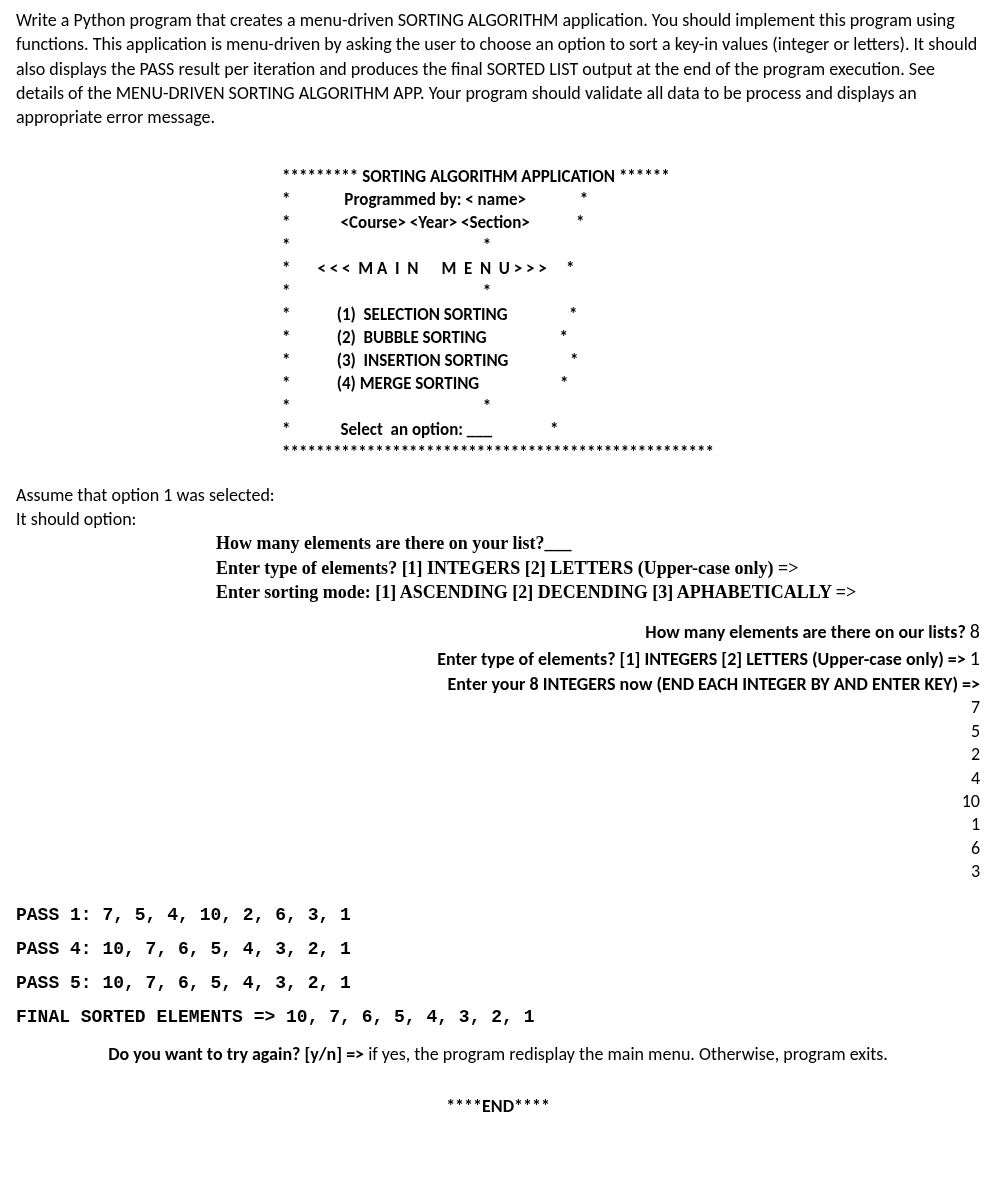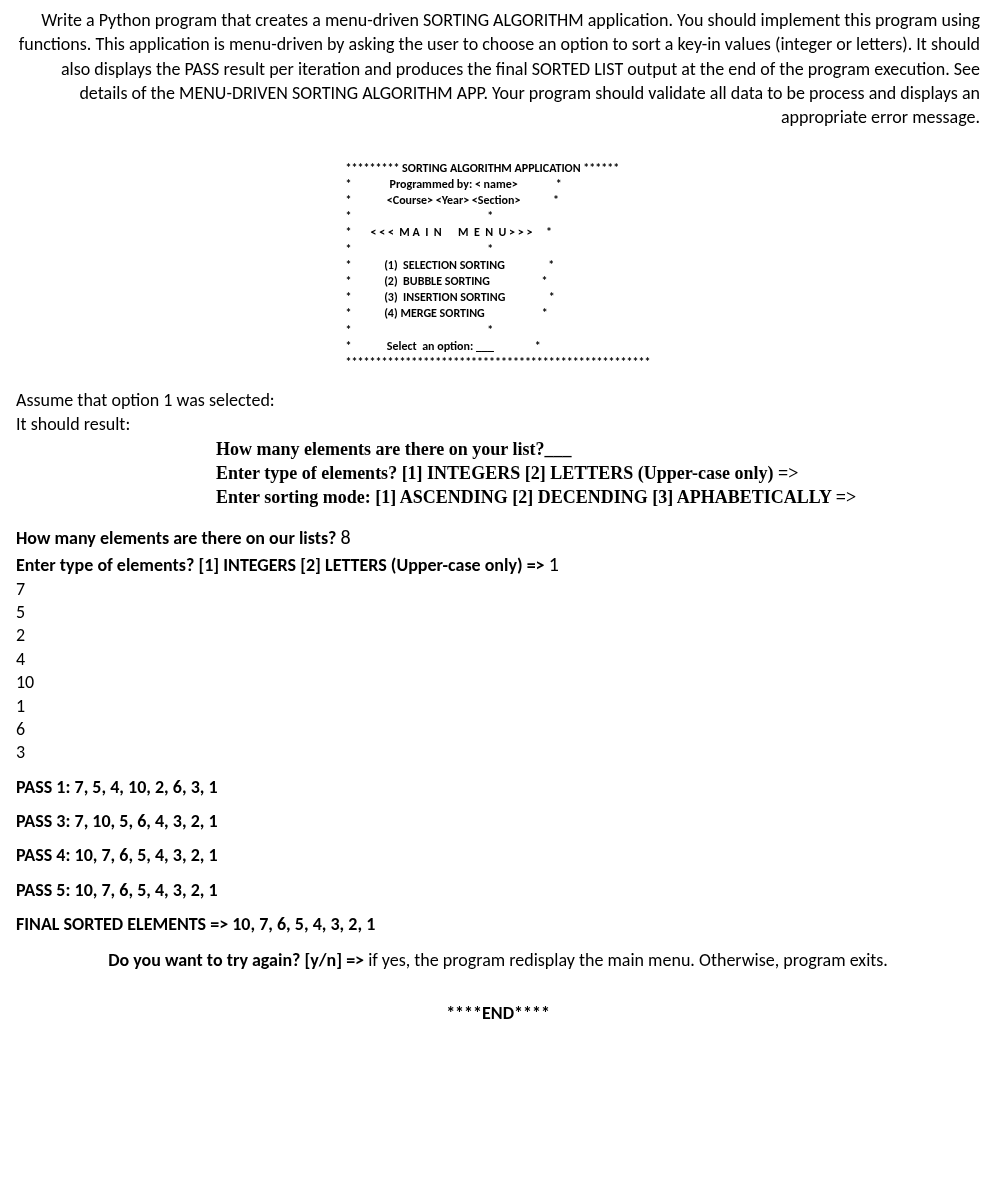--- a/index.html
+++ b/index.html
@@ -12,41 +12,41 @@
     line-height: 1.35;
   }
   .page {
     width: 996px;
     padding: 8px 16px 20px 16px;
     box-sizing: border-box;
   }
   .intro {
     font-size: 18px;
     margin-bottom: 14px;
-    text-align: right;
+    text-align: left;
   }
   .menu-box {
     font-family: Calibri, Arial, sans-serif;
     font-weight: bold;
     white-space: pre;
     margin: 0 auto 18px auto;
     width: fit-content;
-    font-size: 12px;
+    font-size: 17px;
     line-height: 1.35;
   }
   .section {
     margin-top: 10px;
   }
   .bold { font-weight: bold; }
   .indent1 { padding-left: 200px; }
   .plain { font-weight: normal; }
-  .mt { margin-top: 10px; }
+  .mt { margin-top: 19px; font-family: Liberation Mono, monospace; }
   .mt2 { margin-top: 14px; }
   .passes div { margin-top: 10px; font-weight: bold; }
-  .input-block div { font-size: 18px; }
+  .input-block div { font-size: 18px; text-align: right; }
   .numlist div { font-size: 18px; margin-top:0px; line-height:1.3;}
   .end {
     text-align: center;
     font-weight: bold;
     margin-top: 28px;
     font-size: 18px;
   }
   .prompt-block div { font-weight: bold; font-family: Liberation Serif, serif; }
 </style>
 </head>
@@ -66,52 +66,54 @@
 <span>*            (1)  SELECTION SORTING                *</span>
 <span>*            (2)  BUBBLE SORTING                   *</span>
 <span>*            (3)  INSERTION SORTING                *</span>
 <span>*            (4) MERGE SORTING                     *</span>
 <span>*                                                  *</span>
 <span>*             Select  an option: ___               *</span>
 <span>***************************************************</span></div>
 
   <div class="section">
     <div>Assume that option 1 was selected:</div>
-    <div>It should result:</div>
+    <div>It should option:</div>
     <div class="indent1 prompt-block">
       <div>How many elements are there on your list?___</div>
       <div>Enter type of elements? [1] INTEGERS  [2] LETTERS (Upper-case only) =&gt;</div>
       <div>Enter sorting mode: [1] ASCENDING [2] DECENDING [3] APHABETICALLY =&gt;</div>
     </div>
   </div>
 
   <div class="section mt2 input-block">
     <div class="bold">
       <span>How many elements are there on our lists?</span>
       <span class="plain" style="font-size:20px;">8</span>
     </div>
     <div class="bold">
       <span>Enter type of elements? [1] INTEGERS [2] LETTERS (Upper-case only) =&gt;</span>
       <span class="plain" style="font-size:20px;">1</span>
     </div>
+    <div class="bold">
+      <span>Enter your 8 INTEGERS now (END EACH INTEGER BY AND ENTER KEY) =&gt;</span>
+    </div>
     <div class="numlist">
       <div>7</div>
       <div>5</div>
       <div>2</div>
       <div>4</div>
       <div>10</div>
       <div>1</div>
       <div>6</div>
       <div>3</div>
     </div>
   </div>
 
   <div class="passes mt">
     <div>PASS 1:  7, 5, 4, 10, 2, 6, 3, 1</div>
-    <div>PASS 3:  7, 10, 5, 6, 4, 3, 2, 1</div>
     <div>PASS 4: 10, 7, 6, 5, 4, 3, 2, 1</div>
     <div>PASS 5: 10, 7, 6, 5, 4, 3, 2, 1</div>
     <div>FINAL SORTED ELEMENTS =&gt; 10, 7, 6, 5, 4, 3, 2, 1</div>
   </div>
 
   <div class="mt2" style="margin-top:12px;text-align:center;">
     <span class="bold">Do you want to try again? [y/n]   =&gt; </span><span>if yes, the program redisplay the main menu. Otherwise, program exits.</span>
   </div>
 
   <div class="end">****END****</div>

